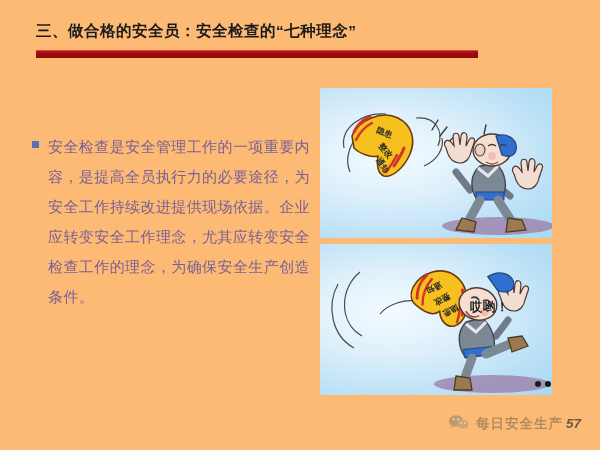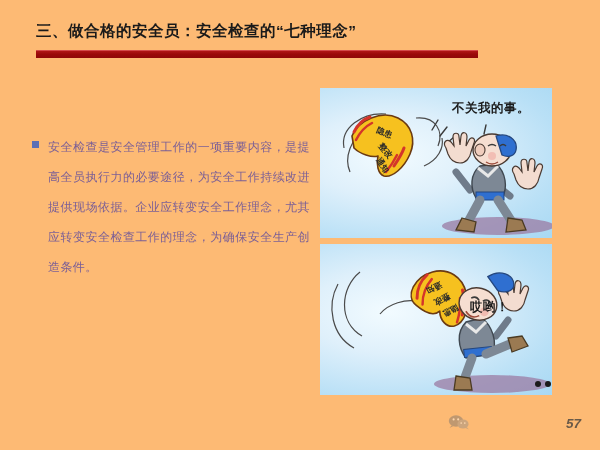--- a/index.html
+++ b/index.html
@@ -55,21 +55,21 @@
   }
   #body-bullet {
     width: 7px;
     height: 7px;
     background: #5b6fb5;
     margin-top: 9px;
     margin-right: 9px;
     flex: 0 0 auto;
   }
   #body-text {
-    font-size: 12px;
+    font-size: 15px;
     line-height: 30px;
     color: #7b5f96;
     letter-spacing: 0.4px;
     text-align: justify;
     width: 262px;
   }
 
   
   .panel {
     position: absolute;
@@ -202,21 +202,20 @@
         <ellipse cx="160" cy="62" rx="5" ry="6" fill="#f0cdbd" stroke="#4a3a32" stroke-width="1.1"></ellipse>
 
         <path d="M168 58 q4 -3 8 0" stroke="#3a3a3a" stroke-width="1.5" fill="none"></path>
         <path d="M180 58 q3 -3 6 0" stroke="#3a3a3a" stroke-width="1.5" fill="none"></path>
 
         <circle cx="172" cy="68" r="4" fill="#f0a9a0" opacity="0.6"></circle>
 
         <path d="M166 74 q6 4 12 0" stroke="#9c4b3a" stroke-width="1.4" fill="none"></path>
       </g>
     </svg>
-    <div class="panel-caption" id="caption-top">不关我的事。</div>
   </div>
 
   <div class="panel" id="panel-bottom">
     <svg width="232" height="151" viewBox="0 0 232 151">
 
       <path d="M18 40 C6 62 12 92 34 104" stroke="#4a4a4a" stroke-width="1.2" fill="none"></path>
       <path d="M40 28 C20 44 18 78 42 92" stroke="#4a4a4a" stroke-width="1.2" fill="none"></path>
       <path d="M60 70 C68 60 86 54 100 58" stroke="#4a4a4a" stroke-width="1.2" fill="none"></path>
 
       <g transform="translate(78,44) rotate(-28)">
@@ -275,16 +274,17 @@
         <ellipse cx="8" cy="7" rx="7.2" ry="5.8" fill="#6b6b6b"></ellipse>
         <path d="M4 11 l-2.5 3 l4 -2 z" fill="#6b6b6b"></path>
         <circle cx="5.6" cy="5.4" r="1.05" fill="#ffffff"></circle>
         <circle cx="10.2" cy="5.4" r="1.05" fill="#ffffff"></circle>
         <ellipse cx="15" cy="10" rx="5.6" ry="4.6" fill="#8a8a8a"></ellipse>
         <path d="M18.6 13 l2.3 2.4 l-3.4 -1.4 z" fill="#8a8a8a"></path>
         <circle cx="13.2" cy="9" r="0.85" fill="#ffffff"></circle>
         <circle cx="16.8" cy="9" r="0.85" fill="#ffffff"></circle>
       </svg>
     </span>
+    <span id="footer-brand">每日安全生产</span>
   </div>
   <div id="page-number">57</div>
 
 </div>
 
 </body></html>

